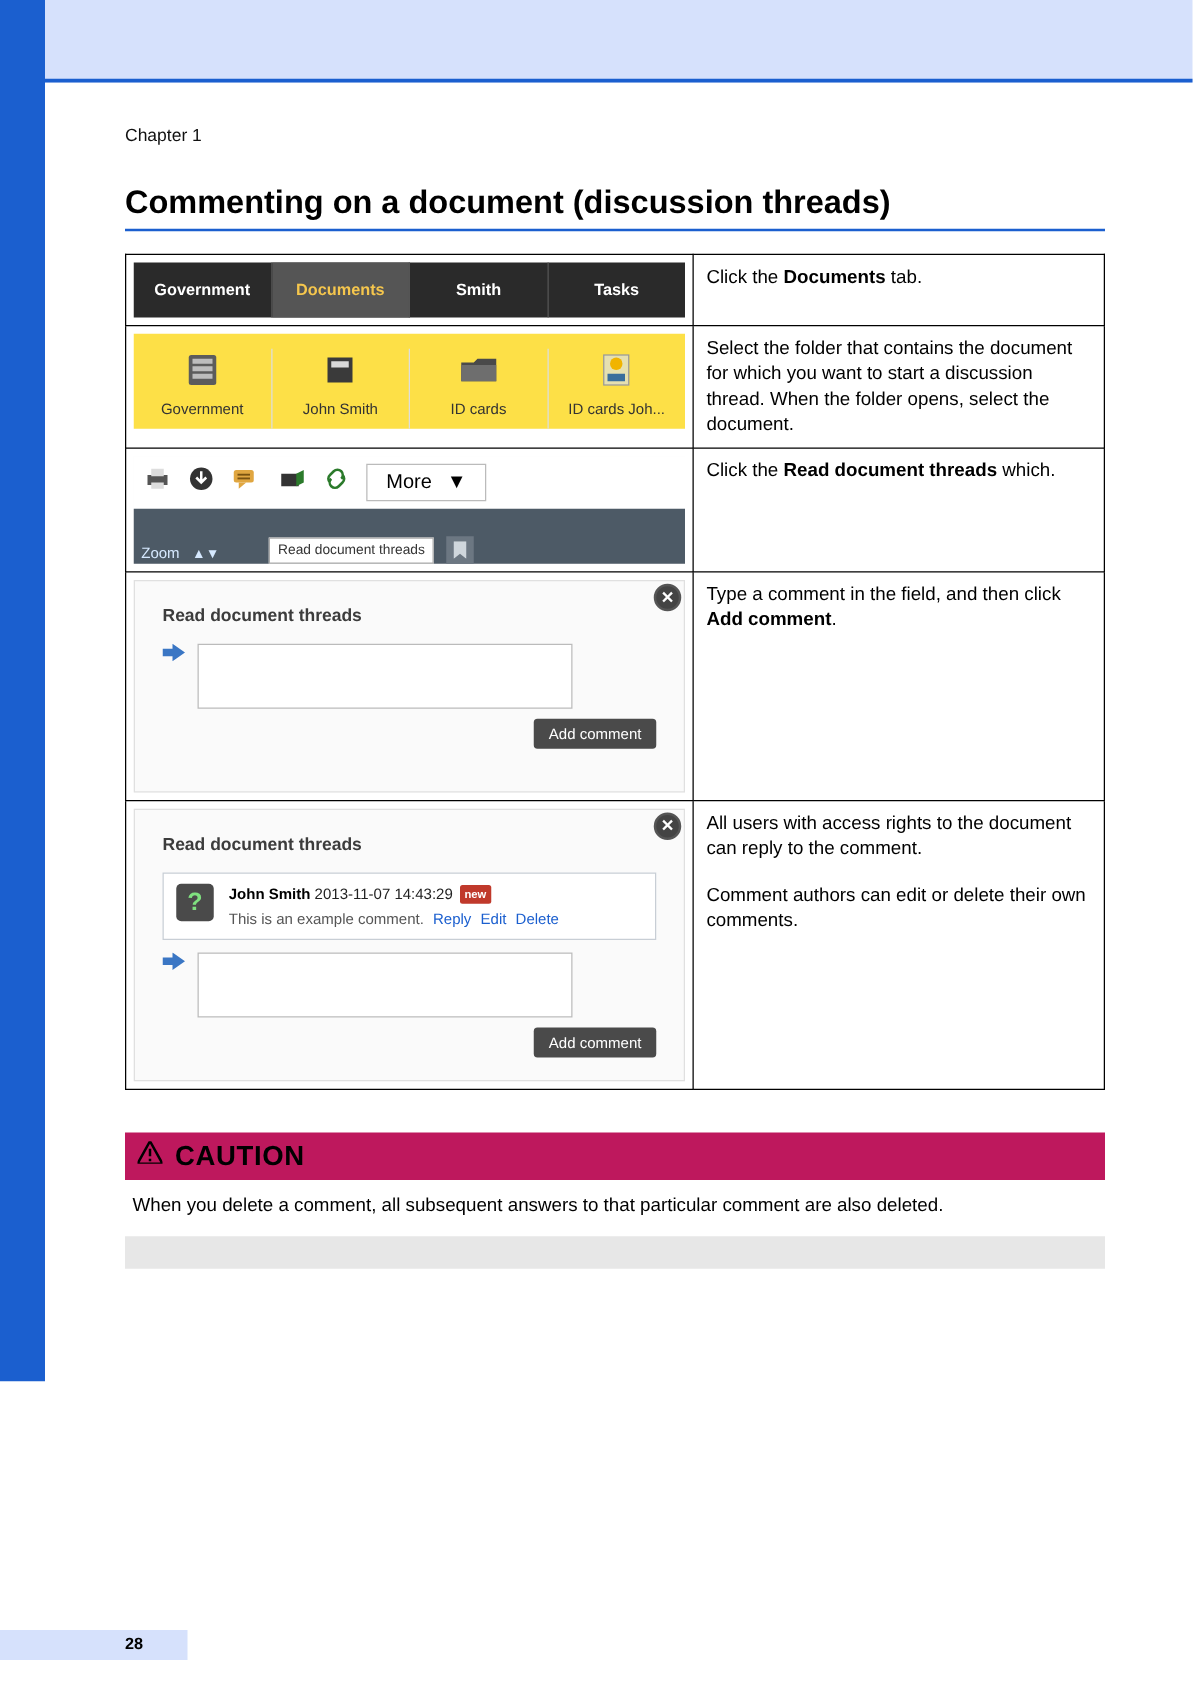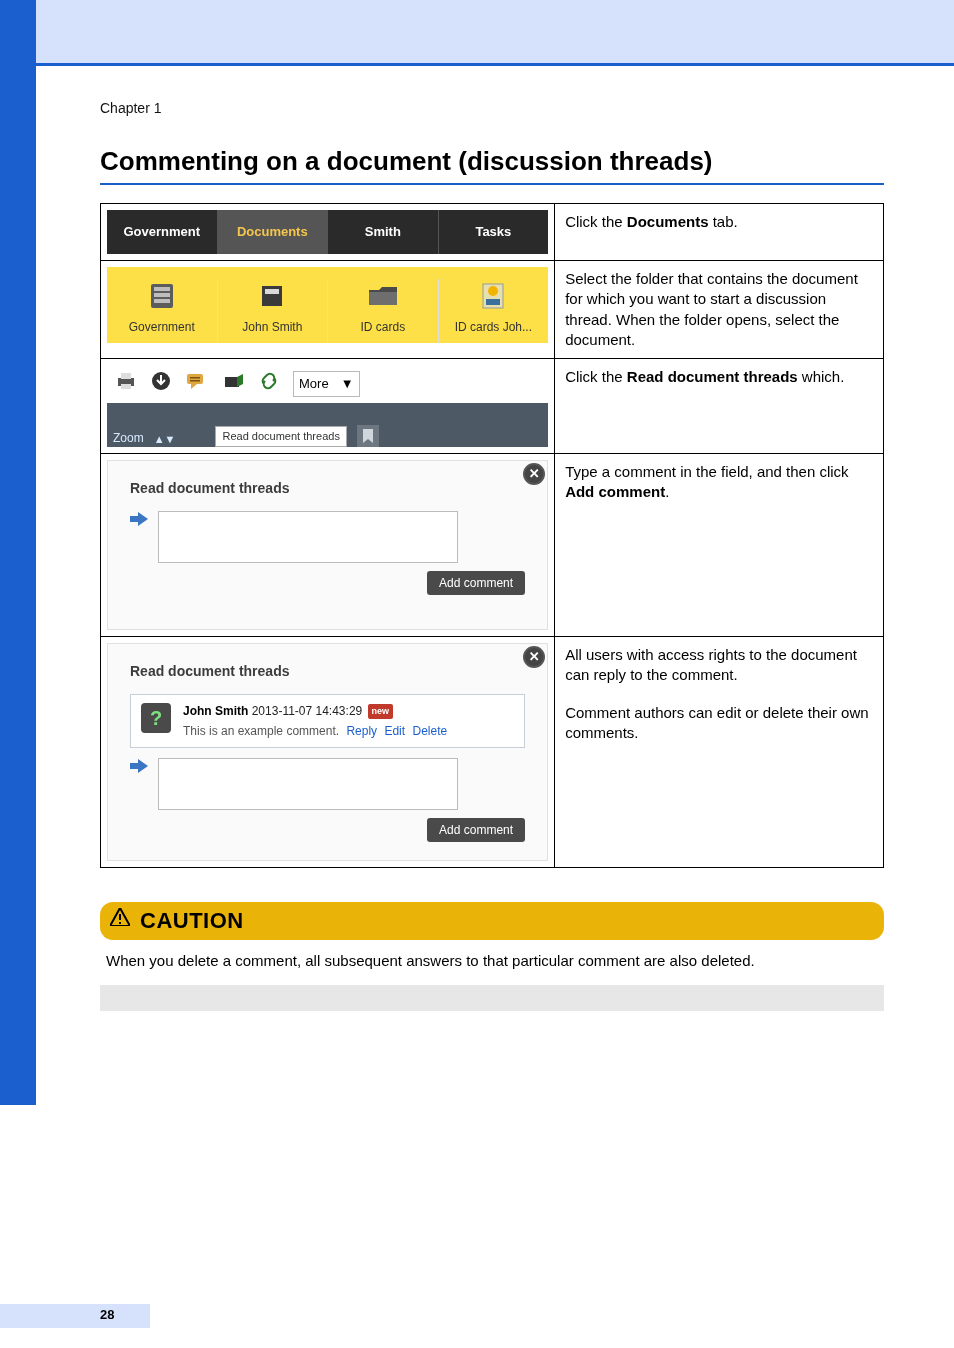--- a/index.html
+++ b/index.html
@@ -120,22 +120,22 @@
   }
   .toolbar {
     display:flex;
     align-items:center;
     gap:14px;
     padding:6px 8px;
     background:#fff;
   }
   .more-btn {
     border:1px solid #bbb;
-    padding:3px 5px;
-    font-size:13px;
+    padding:3px 15px;
+    font-size:16px;
     display:inline-flex;
     align-items:center;
     gap:12px;
     background:#fff;
     text-align:right;
   }
   .zoom-row {
     background:#4d5a66;
     display:flex;
     align-items:flex-end;
@@ -253,26 +253,25 @@
   }
   .comment-body a {
     color:#1b5fcf;
     text-decoration:none;
     margin-left:4px;
   }
 
   
   .caution-wrap { margin-top:34px; }
   .caution-head {
-    background:#eab308;
+    background:#be185d;
     padding:6px 10px;
     display:flex;
-    align-items:flex-start;
+    align-items:center;
     gap:10px;
-    border-radius:13px;
   }
   .caution-head .tri {
     font-size:18px;
     color:#000;
   }
   .caution-head .lbl {
     font-size:22px;
     font-weight:bold;
     letter-spacing:0.5px;
   }

